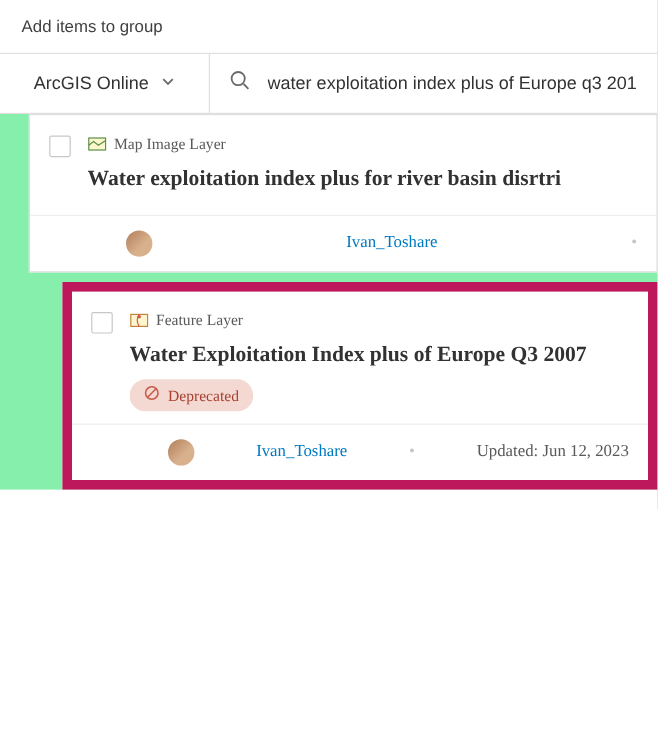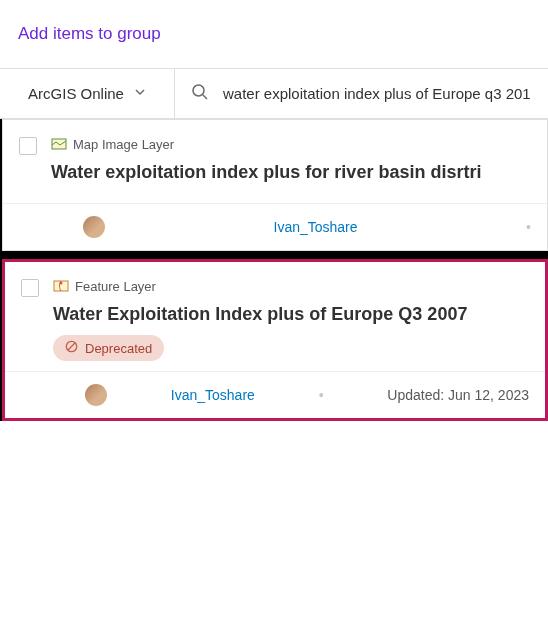--- a/index.html
+++ b/index.html
@@ -5,24 +5,24 @@
   * { box-sizing: border-box; margin: 0; padding: 0; }
   body {
     font-family: "Avenir Next", "Segoe UI", -apple-system, Arial, sans-serif;
     color: #323232;
     background: #fff;
     width: 548px;
     height: 617px;
     overflow: hidden;
   }
   .dialog-header {
-    padding: 24px 18px;
-    font-size: 17px;
+    padding: 14px 18px;
+    font-size: 14px;
     font-weight: 400;
-    color: #6d28d9;
+    color: #404040;
   }
   .filter-bar {
     display: flex;
     border-top: 1px solid #dfdfdf;
     border-bottom: 1px solid #dfdfdf;
   }
   .scope-select {
     display: flex;
     align-items: center;
     gap: 10px;
@@ -46,30 +46,32 @@
   .search-input {
     border: none;
     outline: none;
     font-size: 15px;
     color: #323232;
     width: 100%;
     white-space: nowrap;
     overflow: hidden;
   }
   .results {
-    padding-left: 2px;
-    background: #000000;
+    padding-left: 24px;
+    background: #86efac;
+    font-family: Liberation Serif, serif;
   }
   .card {
     background: #fff;
     border: 1px solid #dfdfdf;
     margin-bottom: 8px;
   }
   .card.highlight {
-    border: 3px solid #be185d;
+    border: 8px solid #be185d;
+    margin-left: 28px;
   }
   .card-body {
     display: flex;
     padding: 16px 16px 10px 16px;
     gap: 14px;
   }
   .checkbox {
     width: 18px;
     height: 18px;
     border: 1px solid #c7c7c7;

